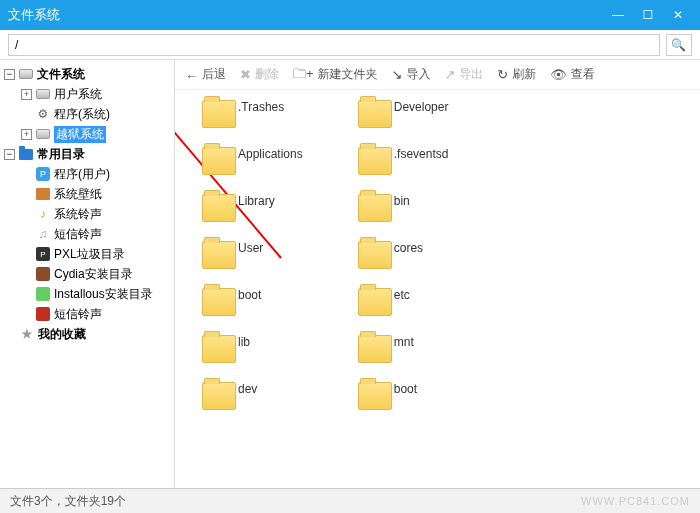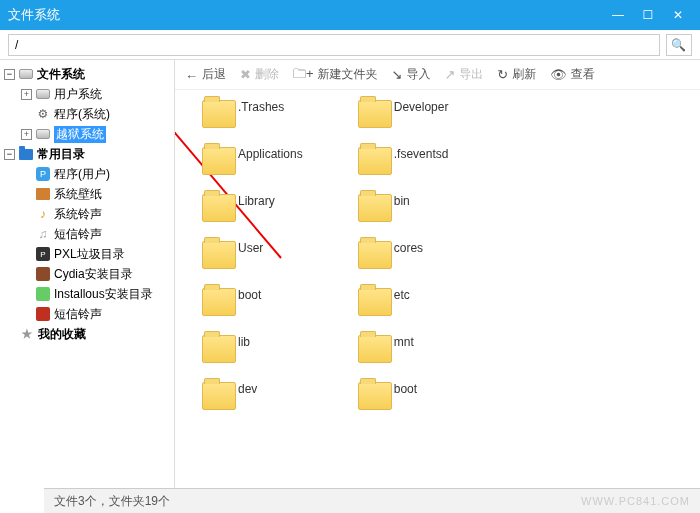--- a/index.html
+++ b/index.html
@@ -130,21 +130,20 @@
     }
     .folder-name{color:#333;font-size:12px;}
     
     .arrow-svg{position:absolute;left:-54px;top:-12px;pointer-events:none;}
     
     .statusbar{
       height:25px;border-top:1px solid #ccc;
       display:flex;align-items:center;padding:0 10px;
       background:#f2f2f2;color:#555;
       justify-content:space-between;
-      margin-left:44px;
     }
     .watermark{color:#ccc;letter-spacing:1px;font-size:11px;}
   </style>
 </head>
 <body>
 
 <div class="titlebar">
   <span class="titlebar-title">文件系统</span>
   <div class="win-controls">
     <div class="win-btn">―</div>

